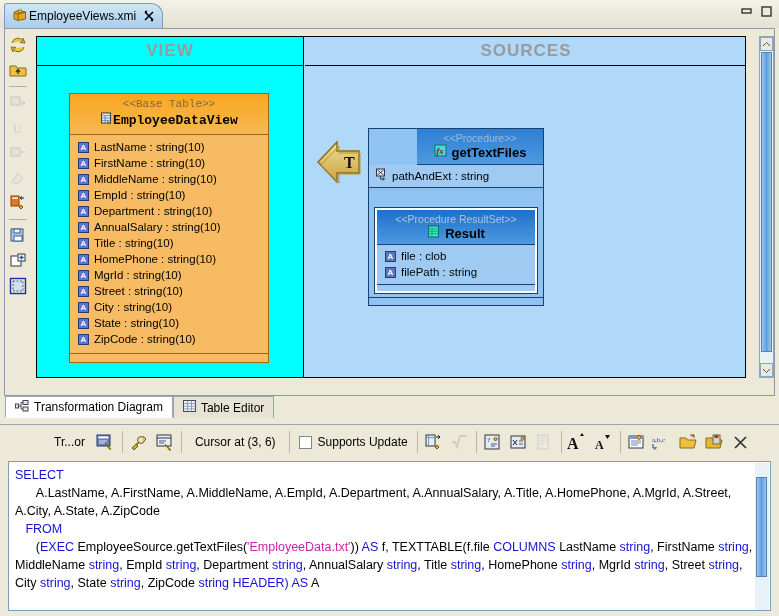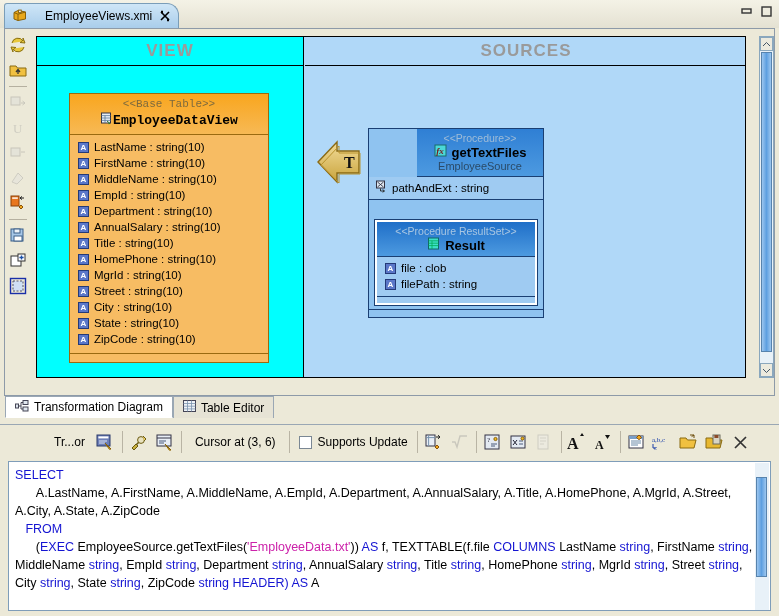--- a/index.html
+++ b/index.html
@@ -14,21 +14,21 @@
   #app { position:relative; width:779px; height:616px; background:#ece9d8; }
 
   
   .titlebar { position:absolute; left:0; top:0; width:779px; height:28px;
               background:linear-gradient(#f4f2e6,#e4e1d2); }
   .tab-active {
     position:absolute; left:4px; top:3px; height:25px; padding:0 26px 0 8px;
     background:linear-gradient(#cfe6f7,#a9cdeb);
     border:1px solid #7a9db8; border-bottom:none;
     border-radius:3px 12px 0 0;
-    display:flex; align-items:center; gap:18px;
+    display:flex; align-items:center; gap:2px;
     font-size:12px; color:#000;
   }
   .tab-label { white-space:nowrap; }
   .tab-close { position:absolute; right:7px; top:6px; width:12px; height:12px; }
   .win-btns { position:absolute; right:6px; top:6px; display:flex; gap:7px; }
   .win-btn { width:13px; height:11px; }
 
   
   .editor-frame { position:absolute; left:4px; top:28px; width:771px; height:368px;
                   background:#ece9d8; border:1px solid #8d9aa8; }
@@ -351,21 +351,20 @@
         <div class="np-stereo">&lt;&lt;Procedure&gt;&gt;</div>
         <div class="np-title">
           <span>
             <svg width="13" height="13" viewBox="0 0 13 13">
               <rect x="1" y="1" width="11" height="11" fill="#4ad8d8" stroke="#1a6a6a"></rect>
               <text x="2.2" y="10" font-size="9" font-style="italic" font-weight="bold" fill="#7a1a1a" font-family="serif">fx</text>
             </svg>
           </span>
           <span>getTextFiles</span>
         </div>
-        <div class="np-sub">EmployeeSource</div>
       </div>
       <div class="np-param">
         <span>
           <svg width="12" height="13" viewBox="0 0 12 13">
             <rect x="1.5" y="1" width="8" height="7" fill="#dfe8f2" stroke="#334"></rect>
             <path d="M2.5 2 L8.5 7 M8.5 2 L2.5 7" stroke="#334" stroke-width=".9"></path>
             <path d="M5.5 8.5 L5.5 11 L9 11 M7.6 9.6 L9.6 11 L7.6 12.2" stroke="#222" fill="none" stroke-width=".9"></path>
           </svg>
         </span>
         <span>pathAndExt : string</span>

